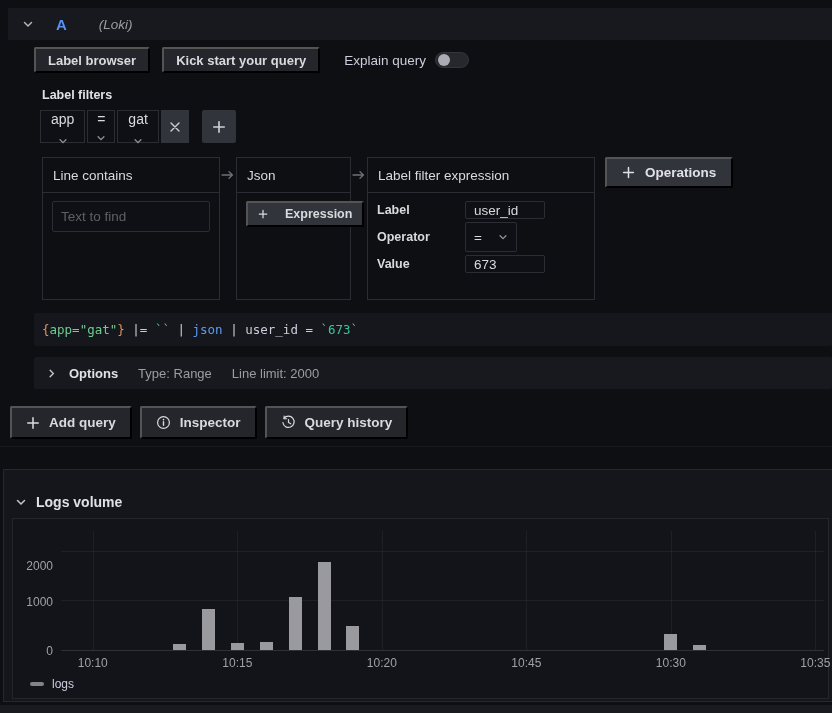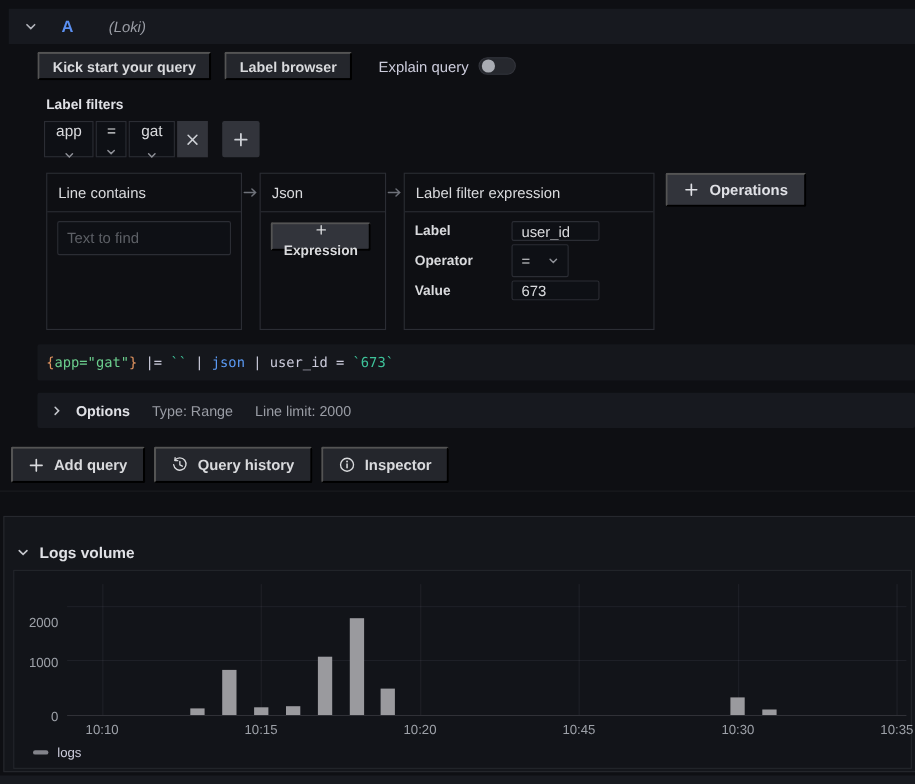--- a/index.html
+++ b/index.html
@@ -52,21 +52,21 @@
   .op-hdr{height:35px;border-bottom:1px solid var(--border);display:flex;align-items:center;
     padding:0 10px;font-size:13.5px;color:var(--text);}
   .op-body{padding:8px 9px;}
   .op-arrow{width:16px;height:35px;display:flex;align-items:center;justify-content:center;color:#6e7179;}
   .p1{width:178px;} .p2{width:115px;} .p3{width:228px;}
   .text-input{height:31px;background:var(--input);border:1px solid var(--border);border-radius:2px;
     color:var(--text);font-size:13.5px;padding:0 8px;outline:none;width:100%;
     font-family:"Liberation Sans",sans-serif;}
   .text-input::placeholder{color:var(--text-faint);opacity:1;}
   .btn-expr{background:var(--btn-light);height:26px;padding:0 10px;font-size:12.5px;font-weight:700;
-    color:var(--text);display:inline-flex;align-items:center;gap:7px;border-radius:2px;cursor:pointer;flex-direction:column;}
+    color:var(--text);display:inline-flex;align-items:center;gap:17px;border-radius:2px;cursor:pointer;}
   .fld-row{display:flex;align-items:center;margin-bottom:3px;}
   .fld-label{width:88px;font-size:12.5px;font-weight:700;color:var(--text);}
   .fld-input{width:80px;height:18px;background:var(--input);border:1px solid var(--border);
     border-radius:2px;color:var(--text);font-size:13.5px;padding:0 8px;outline:none;
     font-family:"Liberation Sans",sans-serif;}
   .fld-select{width:52px;height:30px;background:var(--input);border:1px solid var(--border);
     border-radius:2px;display:flex;align-items:center;justify-content:space-between;
     padding:0 8px;font-size:13.5px;cursor:pointer;}
   .btn-operations{margin-left:10px;height:31px;background:var(--btn-light);color:#e0e1e6;
     font-weight:700;font-size:13.5px;padding:0 15px;display:flex;align-items:center;gap:10px;
@@ -118,22 +118,22 @@
   <span class="chev">
     <svg width="12" height="12" viewBox="0 0 12 12">
         <path d="M2.5 4.5 L6 8 L9.5 4.5" fill="none" stroke="currentColor" stroke-width="1.5" stroke-linecap="round"></path>
       </svg>
   </span>
   <span class="refid">A</span>
   <span class="ds-hint">(Loki)</span>
 </div>
 
 <div class="toolbar-row">
+  <button class="btn-sm">Label browser</button>
   <button class="btn-sm">Kick start your query</button>
-  <button class="btn-sm">Label browser</button>
   <span class="explain-label">Explain query</span>
   <div class="toggle">
     <div class="knob"></div>
   </div>
 </div>
 
 <div class="section-label">Label filters</div>
 <div class="filters-row">
   <div class="seg">
     <span>app</span>
@@ -265,36 +265,36 @@
     <span>
       <svg width="14" height="14" viewBox="0 0 12 12">
           <path d="M6 1.5 V10.5 M1.5 6 H10.5" stroke="currentColor" stroke-width="1.3" stroke-linecap="round"></path>
         </svg>
     </span>
     <span>Add query</span>
   </button>
   <button class="btn-action">
     <span>
       <svg width="15" height="15" viewBox="0 0 16 16">
+        <circle cx="8" cy="8" r="6.3" fill="none" stroke="currentColor" stroke-width="1.3"></circle>
+        <path d="M8 7.2 V11" stroke="currentColor" stroke-width="1.5" stroke-linecap="round"></path>
+        <circle cx="8" cy="4.9" r="0.9" fill="currentColor"></circle>
+      </svg>
+    </span>
+    <span>Inspector</span>
+  </button>
+  <button class="btn-action">
+    <span>
+      <svg width="15" height="15" viewBox="0 0 16 16">
         <path d="M3.2 3.6 A6 6 0 1 1 2 8" fill="none" stroke="currentColor" stroke-width="1.3" stroke-linecap="round"></path>
         <path d="M3.4 1.2 L3.3 3.9 L6 4" fill="none" stroke="currentColor" stroke-width="1.3" stroke-linecap="round" stroke-linejoin="round"></path>
         <path d="M8 4.8 V8 L10.4 9.4" fill="none" stroke="currentColor" stroke-width="1.3" stroke-linecap="round"></path>
       </svg>
     </span>
     <span>Query history</span>
-  </button>
-  <button class="btn-action">
-    <span>
-      <svg width="15" height="15" viewBox="0 0 16 16">
-        <circle cx="8" cy="8" r="6.3" fill="none" stroke="currentColor" stroke-width="1.3"></circle>
-        <path d="M8 7.2 V11" stroke="currentColor" stroke-width="1.5" stroke-linecap="round"></path>
-        <circle cx="8" cy="4.9" r="0.9" fill="currentColor"></circle>
-      </svg>
-    </span>
-    <span>Inspector</span>
   </button>
 </div>
 
 <div class="divider"></div>
 
 <div class="logs-panel">
   <div class="panel-header">
     <span style="color:#c4c6cc;">
       <svg width="12" height="12" viewBox="0 0 12 12">
           <path d="M2.5 4.5 L6 8 L9.5 4.5" fill="none" stroke="currentColor" stroke-width="1.5" stroke-linecap="round"></path>

